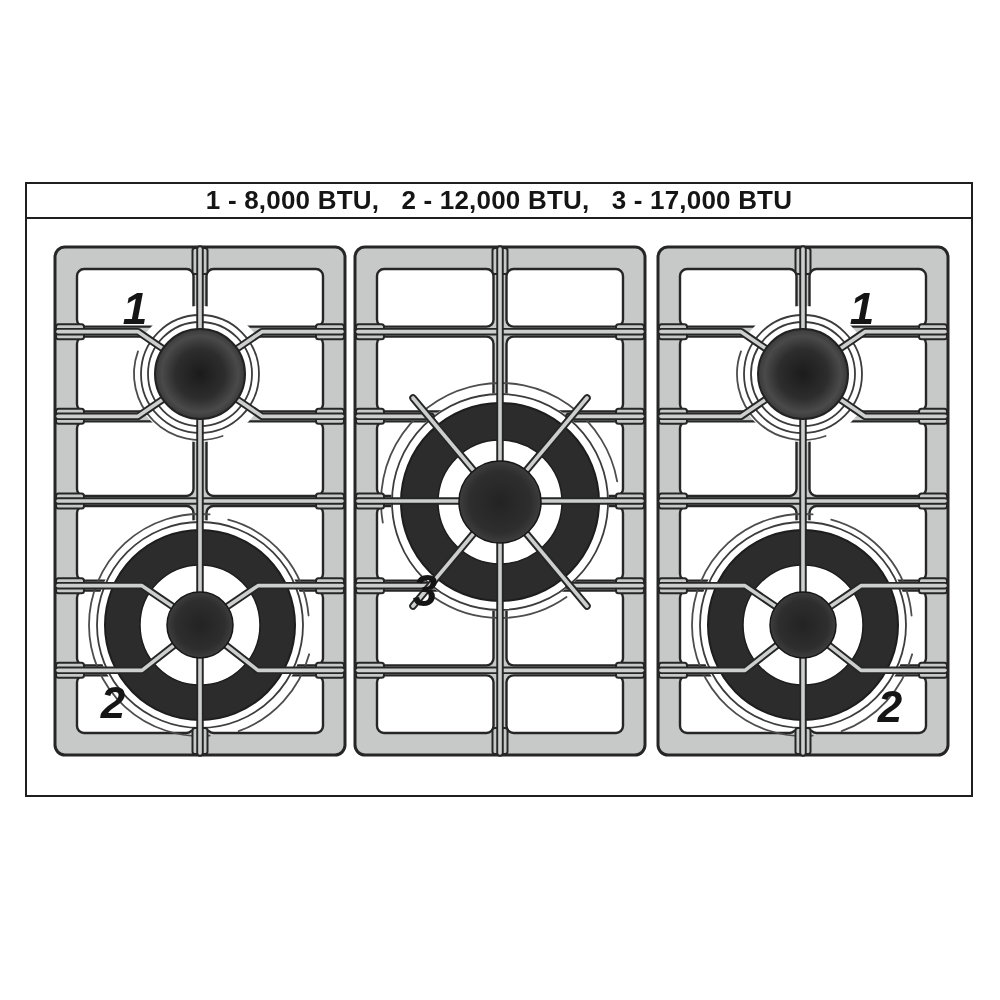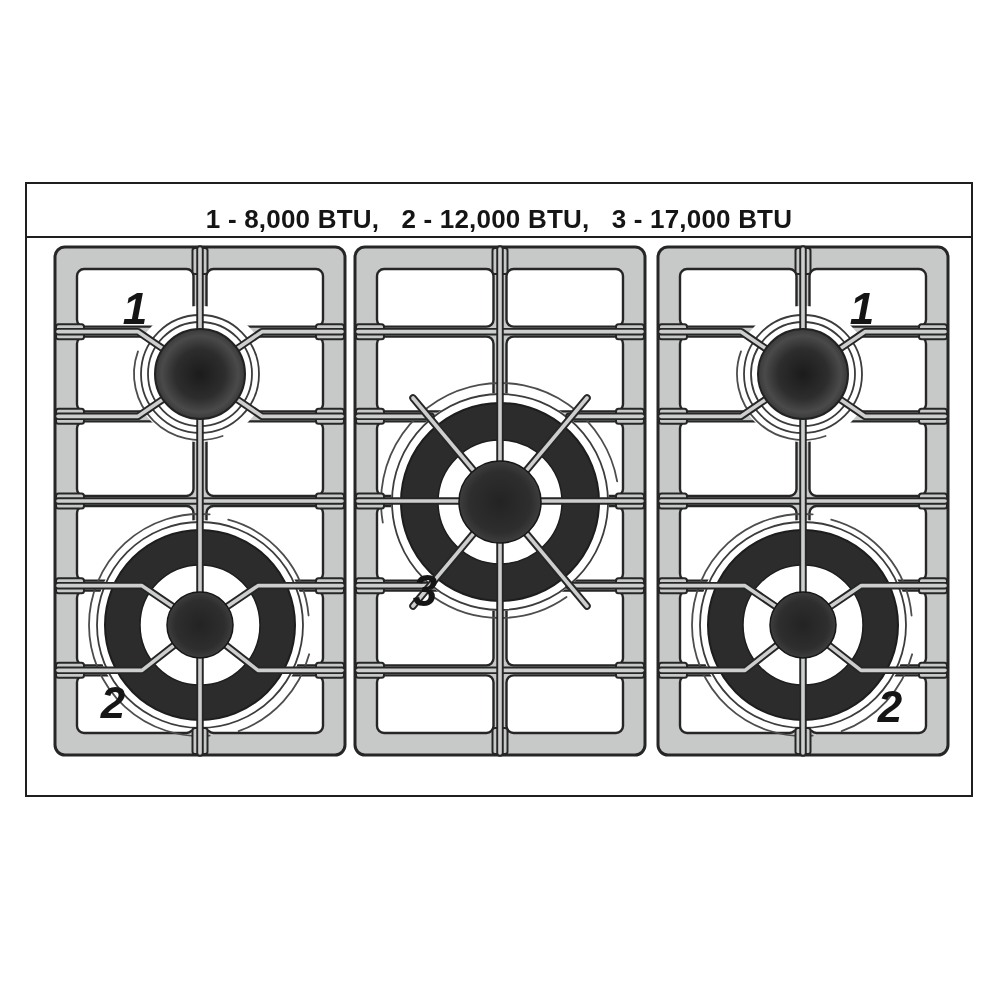--- a/index.html
+++ b/index.html
@@ -1,21 +1,21 @@
 <!DOCTYPE html>
 <html><head>
 <meta charset="utf-8">
 <style>
   html,body{margin:0;padding:0;background:#fff;}
   #canvas{position:relative;width:1000px;height:1000px;background:#fff;overflow:hidden;
           font-family:"Liberation Sans",sans-serif;}
   #frame{position:absolute;left:25px;top:182px;width:948px;height:615px;
          border:2.5px solid #1f1f1f;box-sizing:border-box;background:transparent;}
   #legend-row{height:33px;border-bottom:2.5px solid #1f1f1f;display:flex;
-              align-items:center;justify-content:center;margin-top:19px;}
+              align-items:center;justify-content:center;}
   #legend-text{font-size:26px;font-weight:bold;color:#151515;white-space:pre;
                letter-spacing:0.2px;}
   #cooktop-svg{position:absolute;left:0;top:0;}
 </style>
 </head>
 <body>
 
 <div id="canvas">
   <div id="frame">
     <div id="legend-row">

